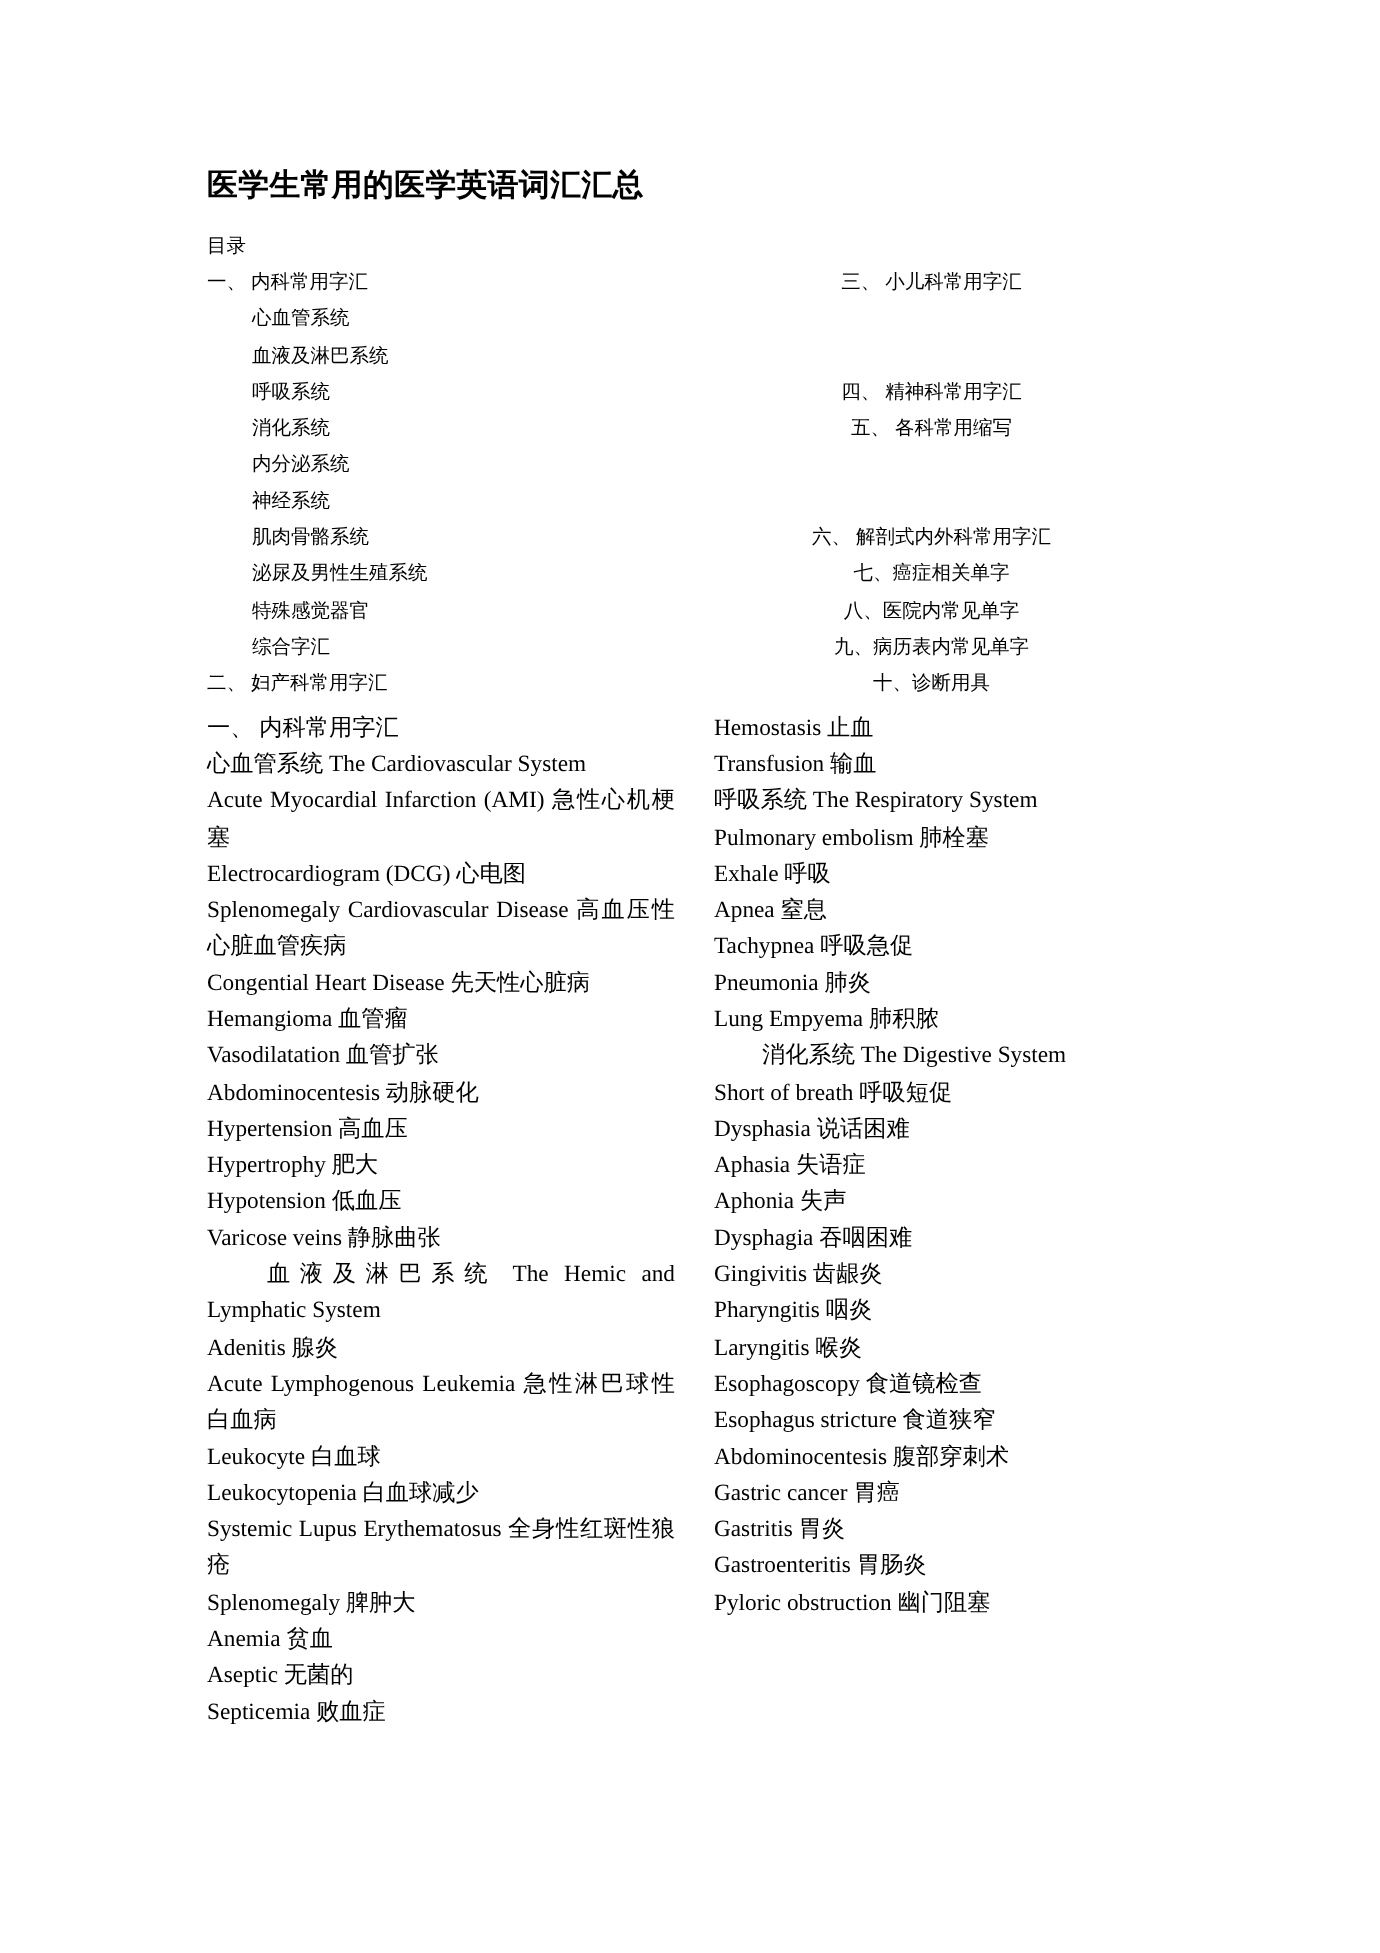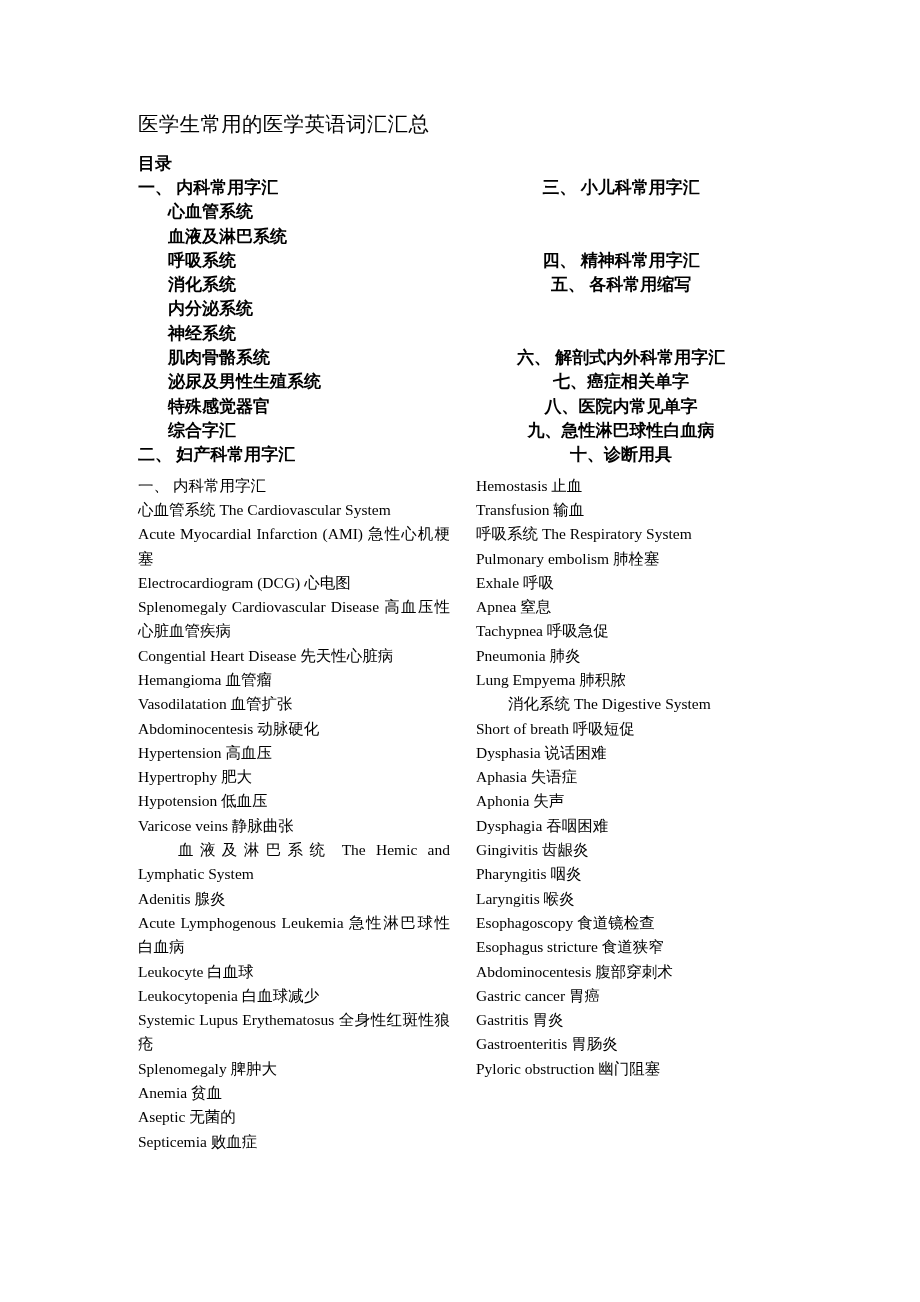--- a/index.html
+++ b/index.html
@@ -16,35 +16,34 @@
   }
   .page {
     position: relative;
     width: 920px;
     height: 1302px;
     box-sizing: border-box;
     padding: 112px 120px 0 138px;
   }
   .doc-title {
     font-size: 20.5px;
-    font-weight: normal;
+    font-weight: bold;
     letter-spacing: 0.3px;
     margin: 0 0 14px 0;
     line-height: 1.25;
   }
   .toc {
     position: relative;
     height: 300px;
   }
   .toc-col {
     position: absolute;
     top: 0;
-    font-size: 17px;
+    font-size: 13px;
     line-height: 24.3px;
-    font-weight: bold;
   }
   .toc-col-left { left: 0; width: 330px; }
   .toc-col-right { left: 318px; width: 330px; text-align: center; }
   .toc-line { white-space: pre; }
   .toc-line.blank { visibility: hidden; }
   .ind-1 { padding-left: 30px; }
 
   .body-cols {
     position: relative;
     margin-top: 22px;
@@ -109,21 +108,21 @@
           <div class="toc-line">三、 小儿科常用字汇</div>
           <div class="toc-line blank">&nbsp;</div>
           <div class="toc-line blank">&nbsp;</div>
           <div class="toc-line">四、 精神科常用字汇</div>
           <div class="toc-line">五、 各科常用缩写</div>
           <div class="toc-line blank">&nbsp;</div>
           <div class="toc-line blank">&nbsp;</div>
           <div class="toc-line">六、 解剖式内外科常用字汇</div>
           <div class="toc-line">七、癌症相关单字</div>
           <div class="toc-line">八、医院内常见单字</div>
-          <div class="toc-line">九、急性淋巴球性白血病</div>
+          <div class="toc-line">九、病历表内常见单字</div>
           <div class="toc-line">十、诊断用具</div>
         </div>
     </div>
 
   </div>
 
   <div class="body-cols">
     <div class="body-col body-col-left" id="body-left">
         <p class="entry">一、 内科常用字汇</p>
         <p class="entry">心血管系统  The Cardiovascular System</p>

